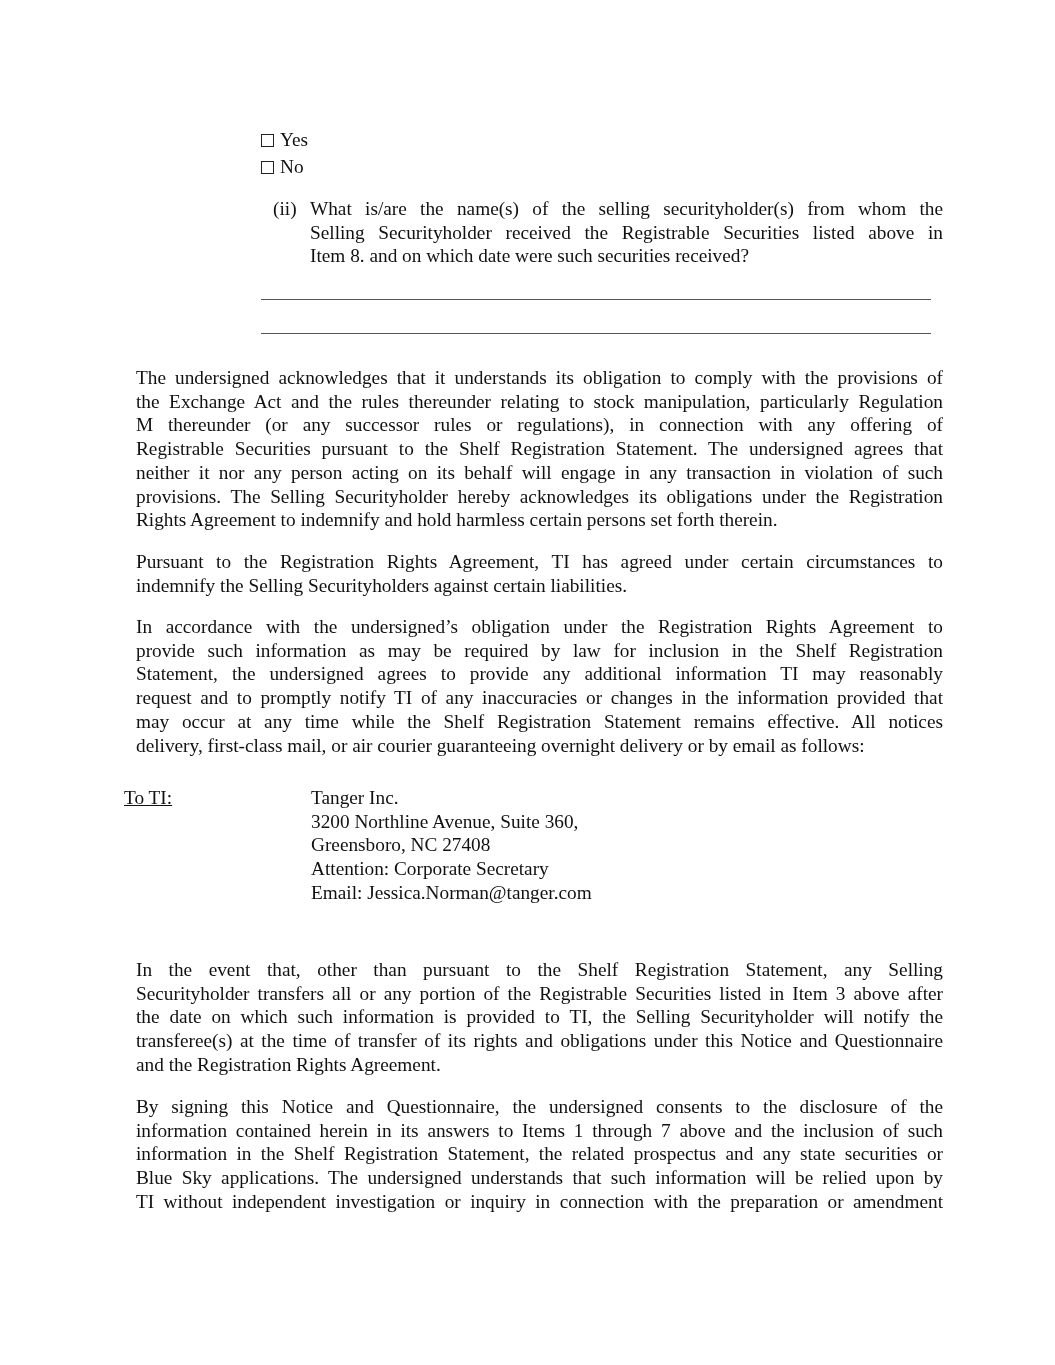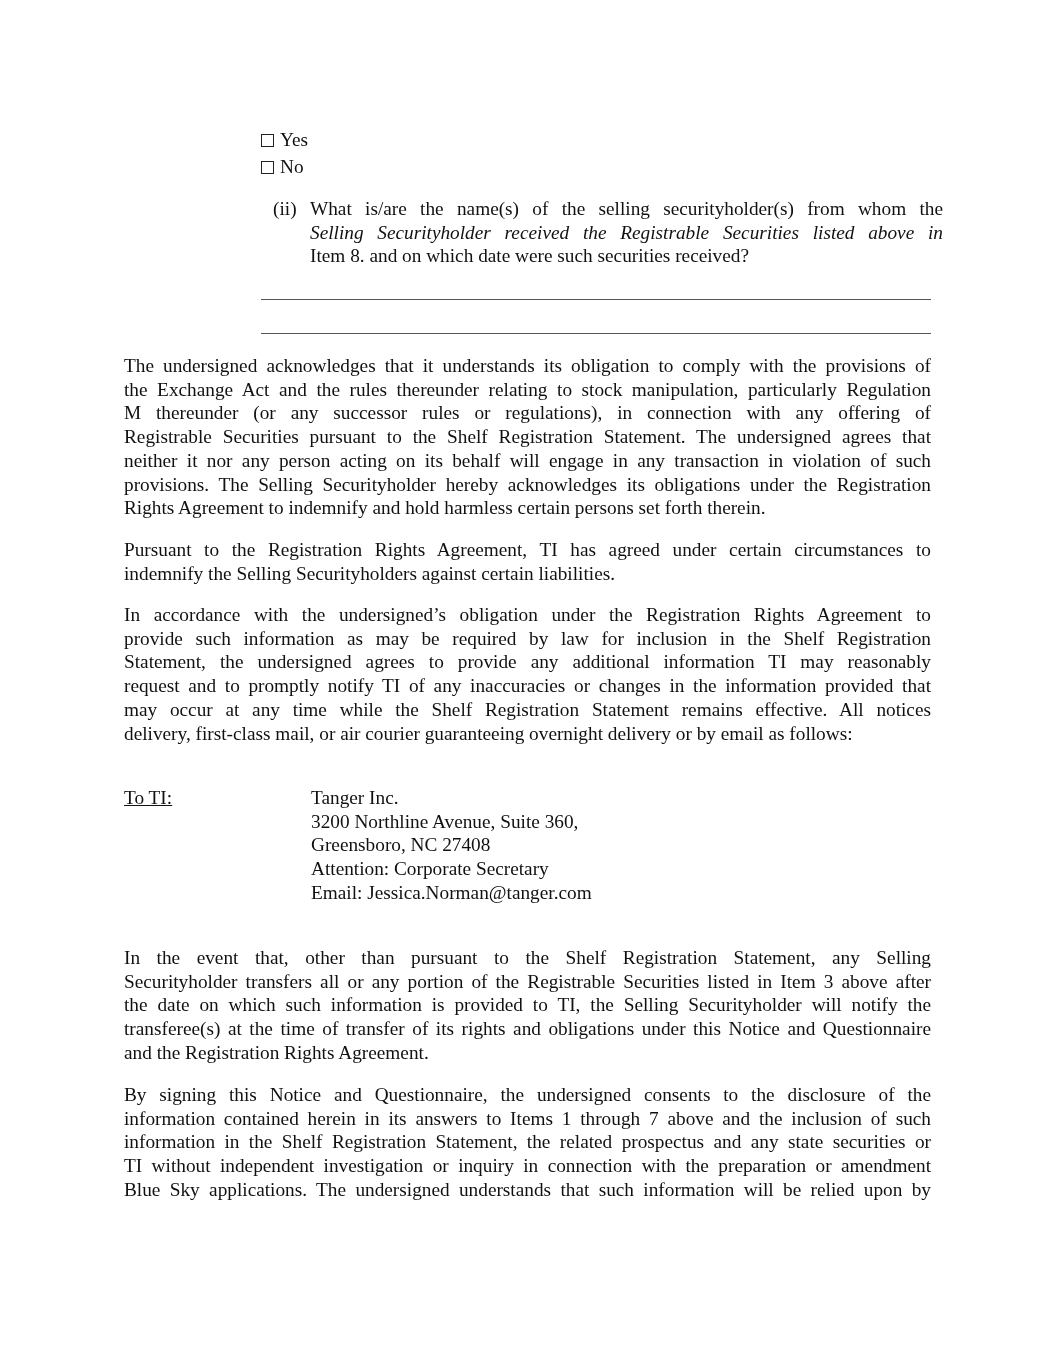--- a/index.html
+++ b/index.html
@@ -8,42 +8,42 @@
     font-family: "Liberation Serif", serif; color: #111;
     font-size: 19.3px; line-height: 23.7px;
   }
   .abs { position: absolute; }
   .checkline { left: 261px; white-space: nowrap; }
   .cb { display: inline-block; width: 13px; height: 13px; border: 1.3px solid #222; box-sizing: border-box; margin-right: 6px; vertical-align: -1px; }
   .question { left: 261px; width: 670px; margin-left: 12px; }
   .question .num { position: absolute; left: 0; top: 0; }
   .question .qtext { margin-left: 37px; text-align: justify; text-align-last: left; }
   .line { left: 261px; width: 670px; height: 0; border-top: 1.6px solid #555; }
-  .para { left: 124px; width: 807px; text-align: justify; text-align-last: left; margin: 0; }
+  .para { left: 124px; width: 807px; text-align: justify; text-align-last: left; margin: 12px; }
   .para span.l { display: block; text-align: justify; text-align-last: justify; }
   .para span.l.last { text-align-last: left; }
   .addr-label { left: 124px; text-decoration: underline; }
   .addr { left: 311px; }
   .addr div { white-space: nowrap; }
 </style>
 </head>
 <body>
 
 <div class="abs checkline" style="top:128px;">
   <span class="cb"></span><span>Yes</span>
 </div>
 <div class="abs checkline" style="top:155px;">
   <span class="cb"></span><span>No</span>
 </div>
 
 <div class="abs question" style="top:197px;">
   <span class="num">(ii)</span>
   <div class="qtext">
     <span class="l" style="display:block;text-align-last:justify;">What is/are the name(s) of the selling securityholder(s) from whom the</span>
-    <span class="l" style="display:block;text-align-last:justify;font-style:italic;">Selling Securityholder received the Registrable Securities listed above in</span>
+    <span class="l" style="display:block;text-align-last:justify;">Selling Securityholder received the Registrable Securities listed above in</span>
     <span class="l" style="display:block;">Item 8. and on which date were such securities received?</span>
   </div>
 </div>
 
 <div class="abs line" style="top:299px;"></div>
 <div class="abs line" style="top:333px;"></div>
 
 <div class="abs para" style="top:354px;">
   <span class="l">The undersigned acknowledges that it understands its obligation to comply with the provisions of</span>
   <span class="l">the Exchange Act and the rules thereunder relating to stock manipulation, particularly Regulation</span>
@@ -82,15 +82,15 @@
   <span class="l">Securityholder transfers all or any portion of the Registrable Securities listed in Item 3 above after</span>
   <span class="l">the date on which such information is provided to TI, the Selling Securityholder will notify the</span>
   <span class="l">transferee(s) at the time of transfer of its rights and obligations under this Notice and Questionnaire</span>
   <span class="l last">and the Registration Rights Agreement.</span>
 </div>
 
 <div class="abs para" style="top:1083px;">
   <span class="l">By signing this Notice and Questionnaire, the undersigned consents to the disclosure of the</span>
   <span class="l">information contained herein in its answers to Items 1 through 7 above and the inclusion of such</span>
   <span class="l">information in the Shelf Registration Statement, the related prospectus and any state securities or</span>
+  <span class="l">Blue Sky applications. The undersigned understands that such information will be relied upon by</span>
   <span class="l">TI without independent investigation or inquiry in connection with the preparation or amendment</span>
-  <span class="l">Blue Sky applications. The undersigned understands that such information will be relied upon by</span>
 </div>
 
 </body></html>

